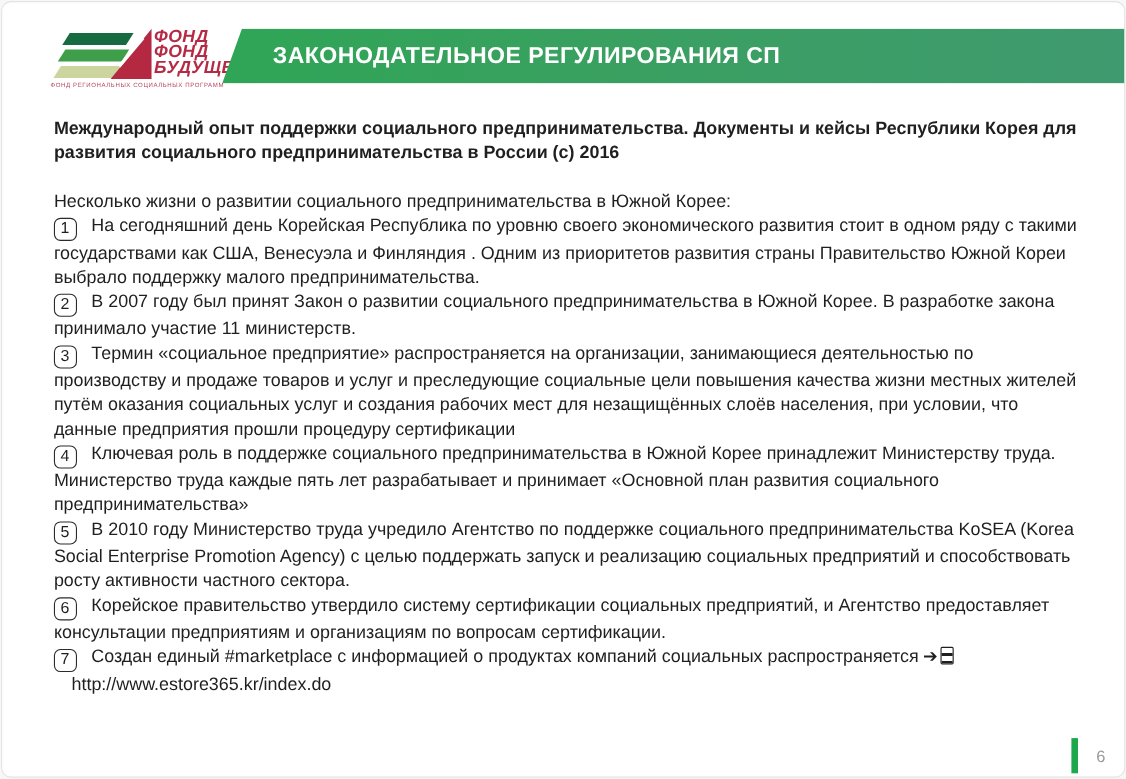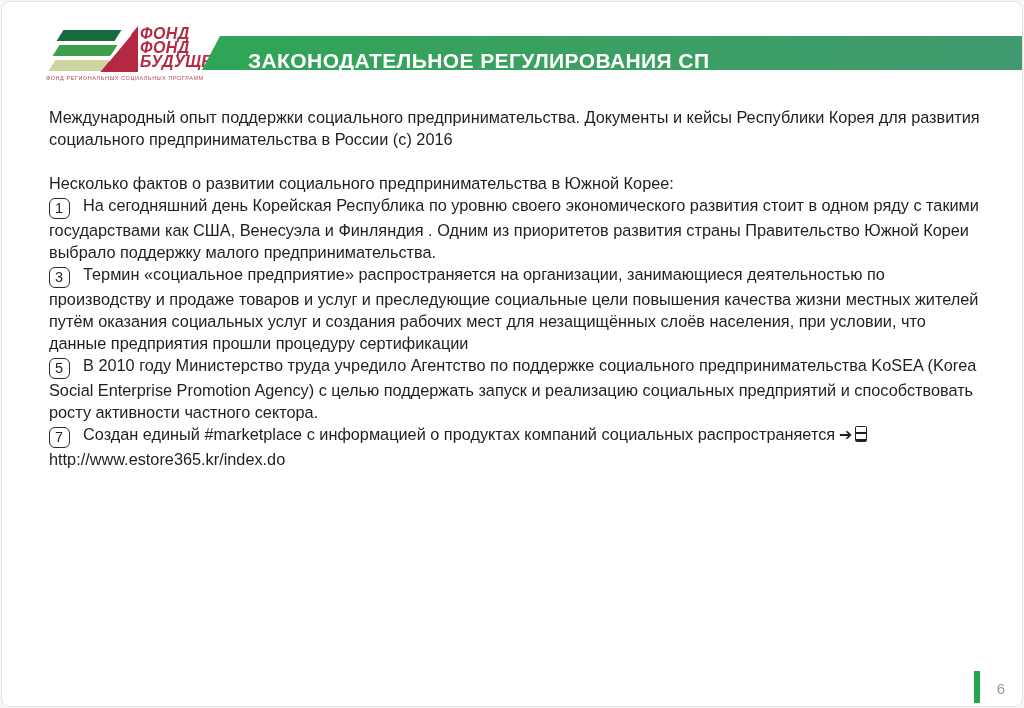--- a/index.html
+++ b/index.html
@@ -2,21 +2,21 @@
 <html><head>
 <meta charset="utf-8">
 <style>
   html,body{margin:0;padding:0;background:#f7f7f7;font-family:"Liberation Sans",sans-serif;}
   .stage{width:1024px;height:708px;position:relative;margin:0 auto;}
   .slide{position:absolute;left:1px;top:1px;right:1px;bottom:1px;background:#ffffff;
          border:1px solid #e3e3e3;border-radius:9px;overflow:hidden;}
 
   
   .header{position:relative;height:88px;}
-  .banner{position:absolute;left:200px;right:-2px;top:34px;height:34px;
+  .banner{position:absolute;left:200px;right:-2px;top:24px;height:50px;
           background:linear-gradient(to right,#2fa556 0%,#3aa061 45%,#3f9a6f 100%);
           clip-path:polygon(18px 0,100% 0,100% 100%,0 100%);}
   .banner-title{color:#ffffff;font-weight:bold;font-size:21px;line-height:50px;
                 padding-left:46px;letter-spacing:.4px;white-space:nowrap;}
 
   
   .logo{position:absolute;left:44px;top:24px;width:152px;height:58px;}
   .stripes{position:absolute;left:6px;top:4px;}
   .stripe{width:58px;height:11px;margin-bottom:4px;transform:skewX(-32deg);}
   .stripe.s1{background:#176b41;margin-left:8px;}
@@ -27,30 +27,30 @@
   .tri-line{position:absolute;left:56px;top:20px;width:34px;height:2.5px;background:#ffffff;
             transform:rotate(-50deg);}
   .brand{position:absolute;left:94px;top:1px;color:#b52a44;font-weight:bold;font-style:italic;
          font-size:16px;line-height:14px;letter-spacing:.4px;white-space:nowrap;}
   .logo-caption{position:absolute;left:0;top:49px;width:160px;color:#b5485c;font-size:5.5px;
                 letter-spacing:.55px;white-space:nowrap;}
 
   
   .content{padding:16px 42px 0 47px;color:#1f1f1f;font-size:16.3px;line-height:22px;}
   .content p{margin:0;}
-  .bold{font-weight:normal;}
+  .bold{font-weight:bold;}
   .spacer{height:22px;}
   .k{display:inline-block;min-width:12px;height:19px;padding:0 4px 0 3px;margin-right:13px;
      border:1.7px solid #2b2b2b;border-radius:6px;font-size:14.5px;line-height:19px;
      text-align:center;vertical-align:-2px;}
   .arrow{font-size:16px;margin-left:4px;}
   .device{display:inline-block;width:10px;height:14px;border:1.6px solid #1f1f1f;
           border-radius:1.5px;vertical-align:-2px;margin-left:2px;
           background:repeating-linear-gradient(to bottom,transparent 0 5px,#1f1f1f 5px 7px);}
-  .link-line{display:block;}
+  .link-line{display:block;margin-left:16px;}
 
   
   .page-bar{position:absolute;right:42px;bottom:3px;width:6px;height:32px;background:#1fa74e;}
   .page-num{position:absolute;right:17px;bottom:9px;color:#9a9a9a;font-size:15px;}
 </style>
 </head>
 <body>
 
 <div class="stage">
   <div class="slide">
@@ -73,25 +73,28 @@
       </div>
 
       <div class="banner">
         <div class="banner-title">ЗАКОНОДАТЕЛЬНОЕ РЕГУЛИРОВАНИЯ СП</div>
       </div>
     </div>
 
     <div class="content">
       <p class="bold">Международный опыт поддержки социального предпринимательства. Документы и кейсы Республики Корея для развития социального предпринимательства в России (с) 2016</p>
       <div class="spacer"></div>
-      <p>Несколько фактов о развитии социального предпринимательства в Южной Корее:</p>
+      <p>Несколько жизни о развитии социального предпринимательства в Южной Корее:</p>
 
       <p><span class="k">1</span><span>На сегодняшний день Корейская Республика по уровню своего экономического развития стоит в одном ряду с такими государствами как США, Венесуэла и Финляндия . Одним из приоритетов развития страны Правительство Южной Кореи выбрало поддержку малого предпринимательства.</span></p>
+      <p><span class="k">2</span><span>В 2007 году был принят Закон о развитии социального предпринимательства в Южной Корее. В разработке закона принимало участие 11 министерств.</span></p>
       <p><span class="k">3</span><span>Термин «социальное предприятие» распространяется на организации, занимающиеся деятельностью по производству и продаже товаров и услуг и преследующие социальные цели повышения качества жизни местных жителей путём оказания социальных услуг и создания рабочих мест для незащищённых слоёв населения, при условии, что данные предприятия прошли процедуру сертификации</span></p>
+      <p><span class="k">4</span><span>Ключевая роль в поддержке социального предпринимательства в Южной Корее принадлежит Министерству труда. Министерство труда каждые пять лет разрабатывает и принимает «Основной план развития социального предпринимательства»</span></p>
       <p><span class="k">5</span><span>В 2010 году Министерство труда учредило Агентство по поддержке социального предпринимательства KoSEA (Korea Social Enterprise Promotion Agency) с целью поддержать запуск и реализацию социальных предприятий и способствовать росту активности частного сектора.</span></p>
+      <p><span class="k">6</span><span>Корейское правительство утвердило систему сертификации социальных предприятий, и Агентство предоставляет консультации предприятиям и организациям по вопросам сертификации.</span></p>
       <p>
         <span class="k">7</span><span>Создан единый #marketplace с информацией о продуктах компаний социальных распространяется</span><span class="arrow">➔</span><span class="device"></span>
         <span class="link-line">http://www.estore365.kr/index.do</span>
       </p>
     </div>
 
     <div class="page-bar"></div>
     <div class="page-num">6</div>
   </div>
 </div>

